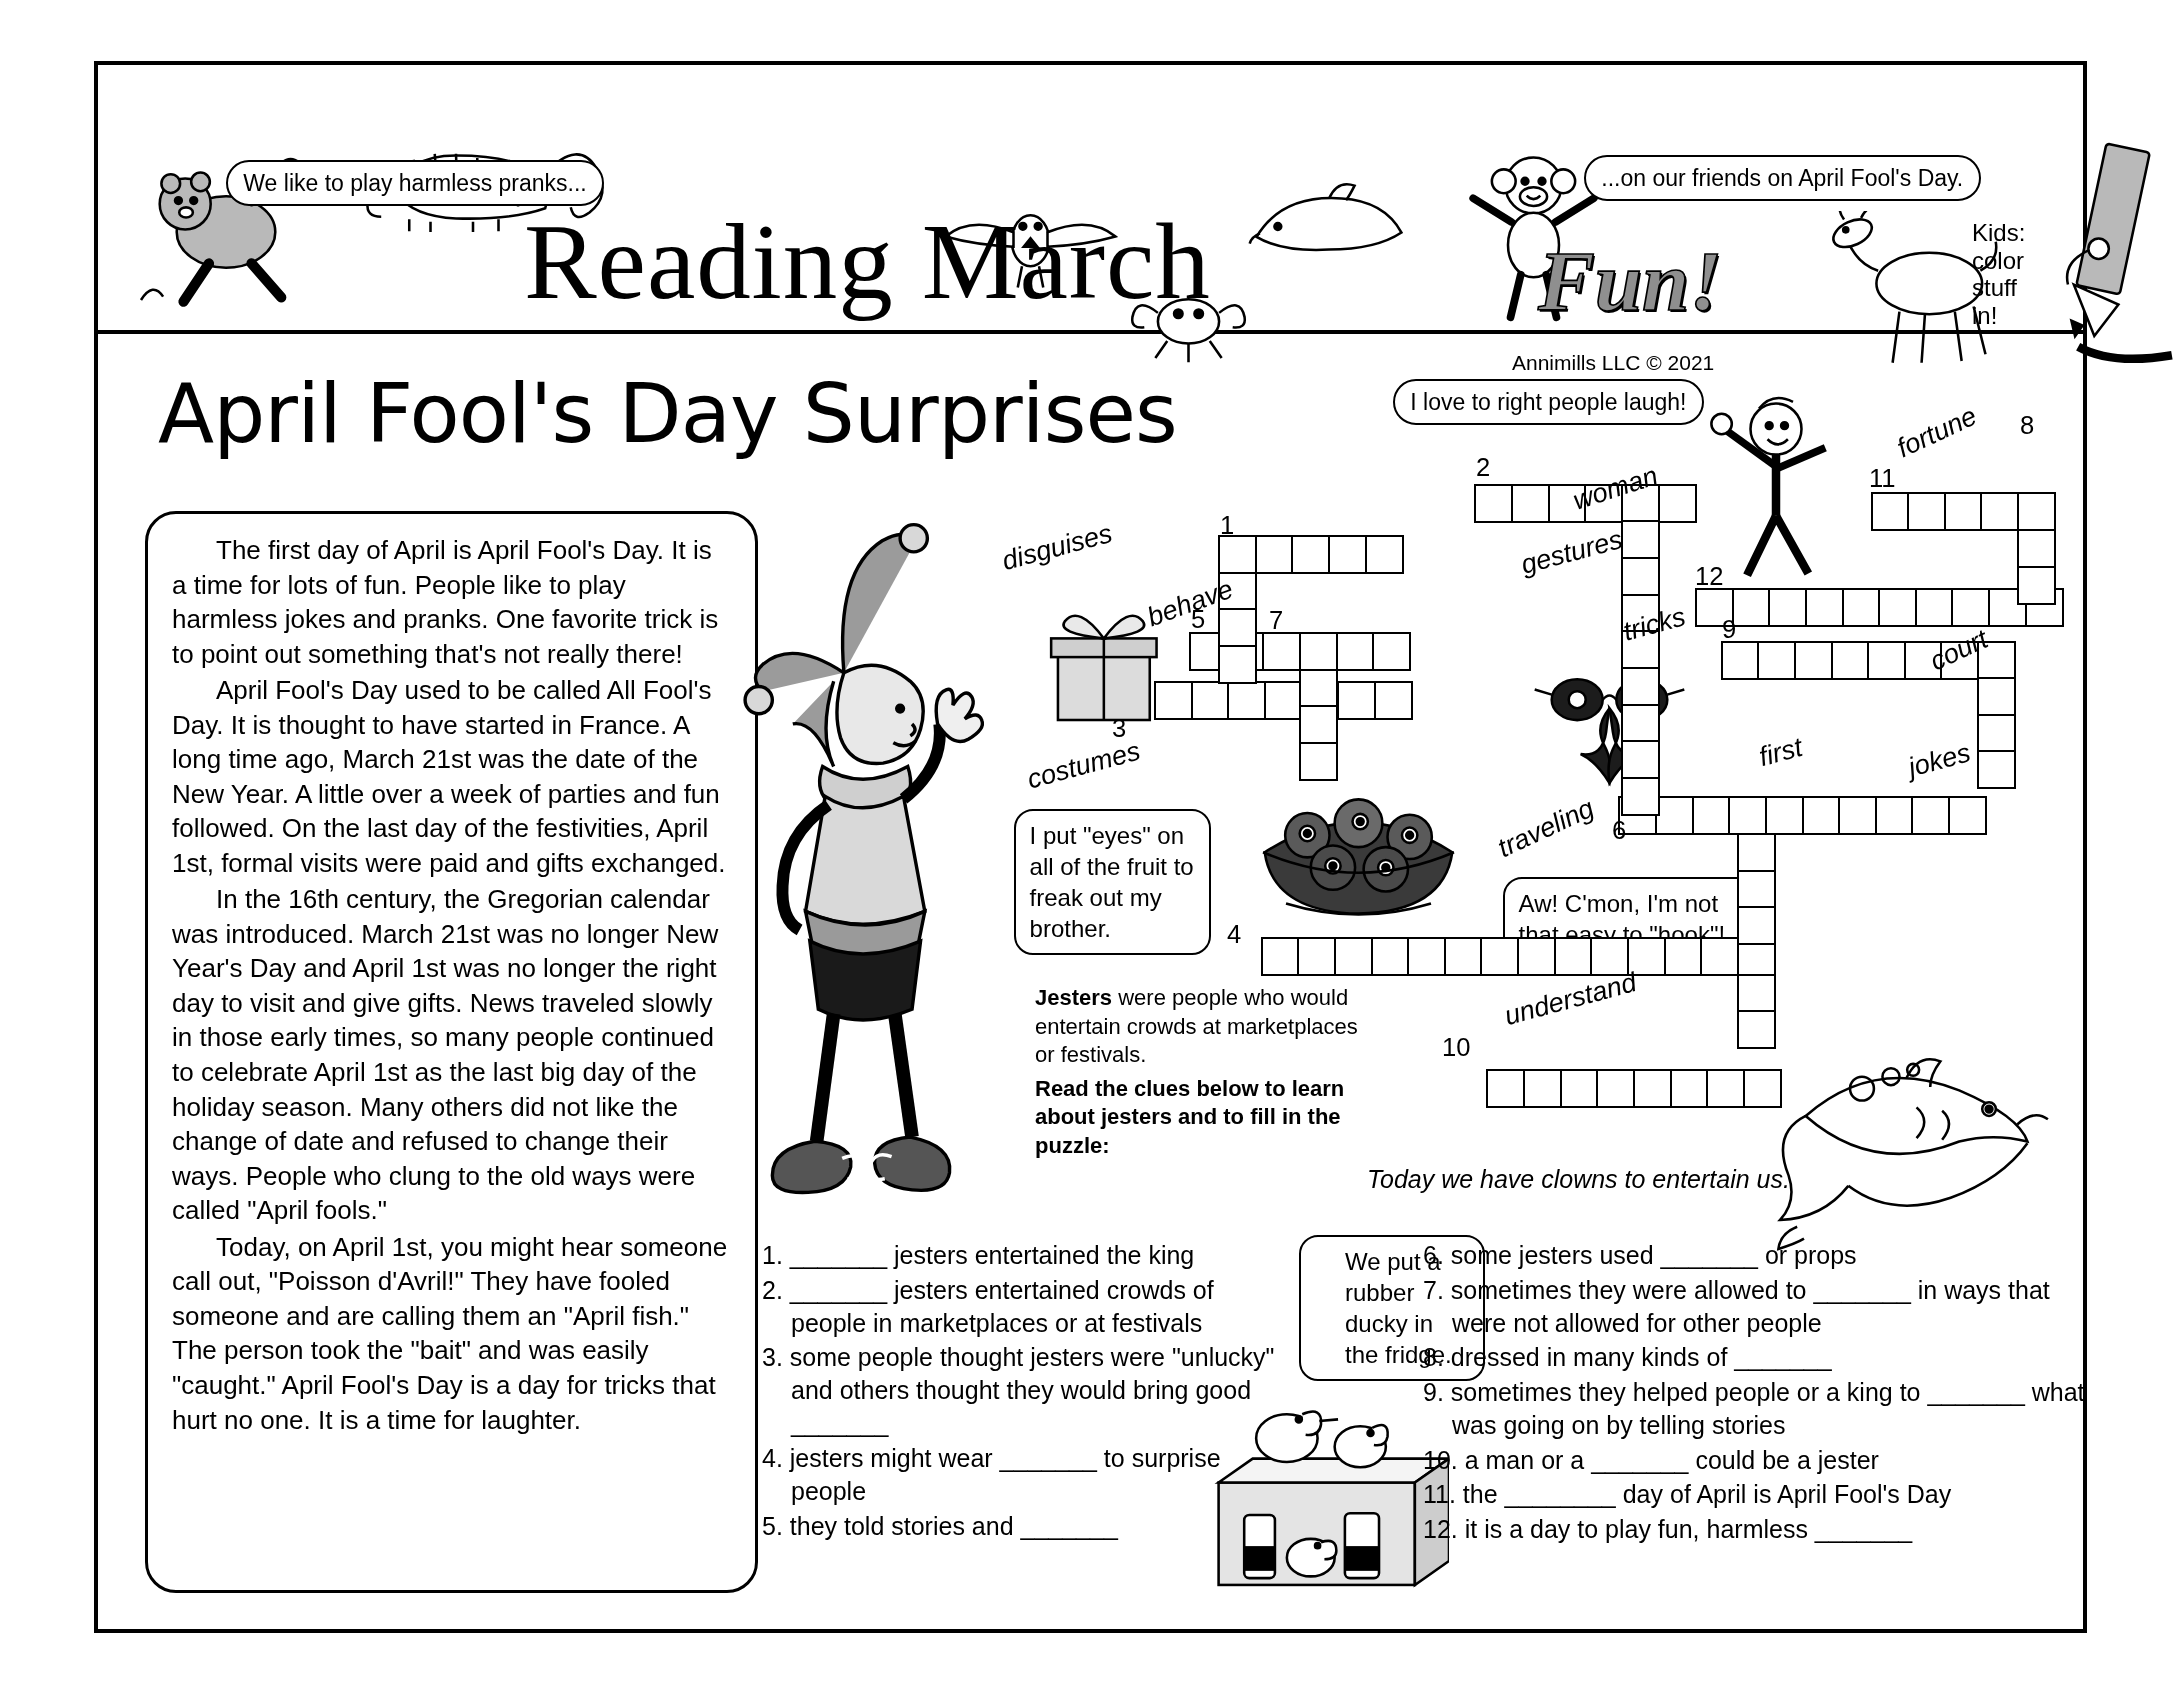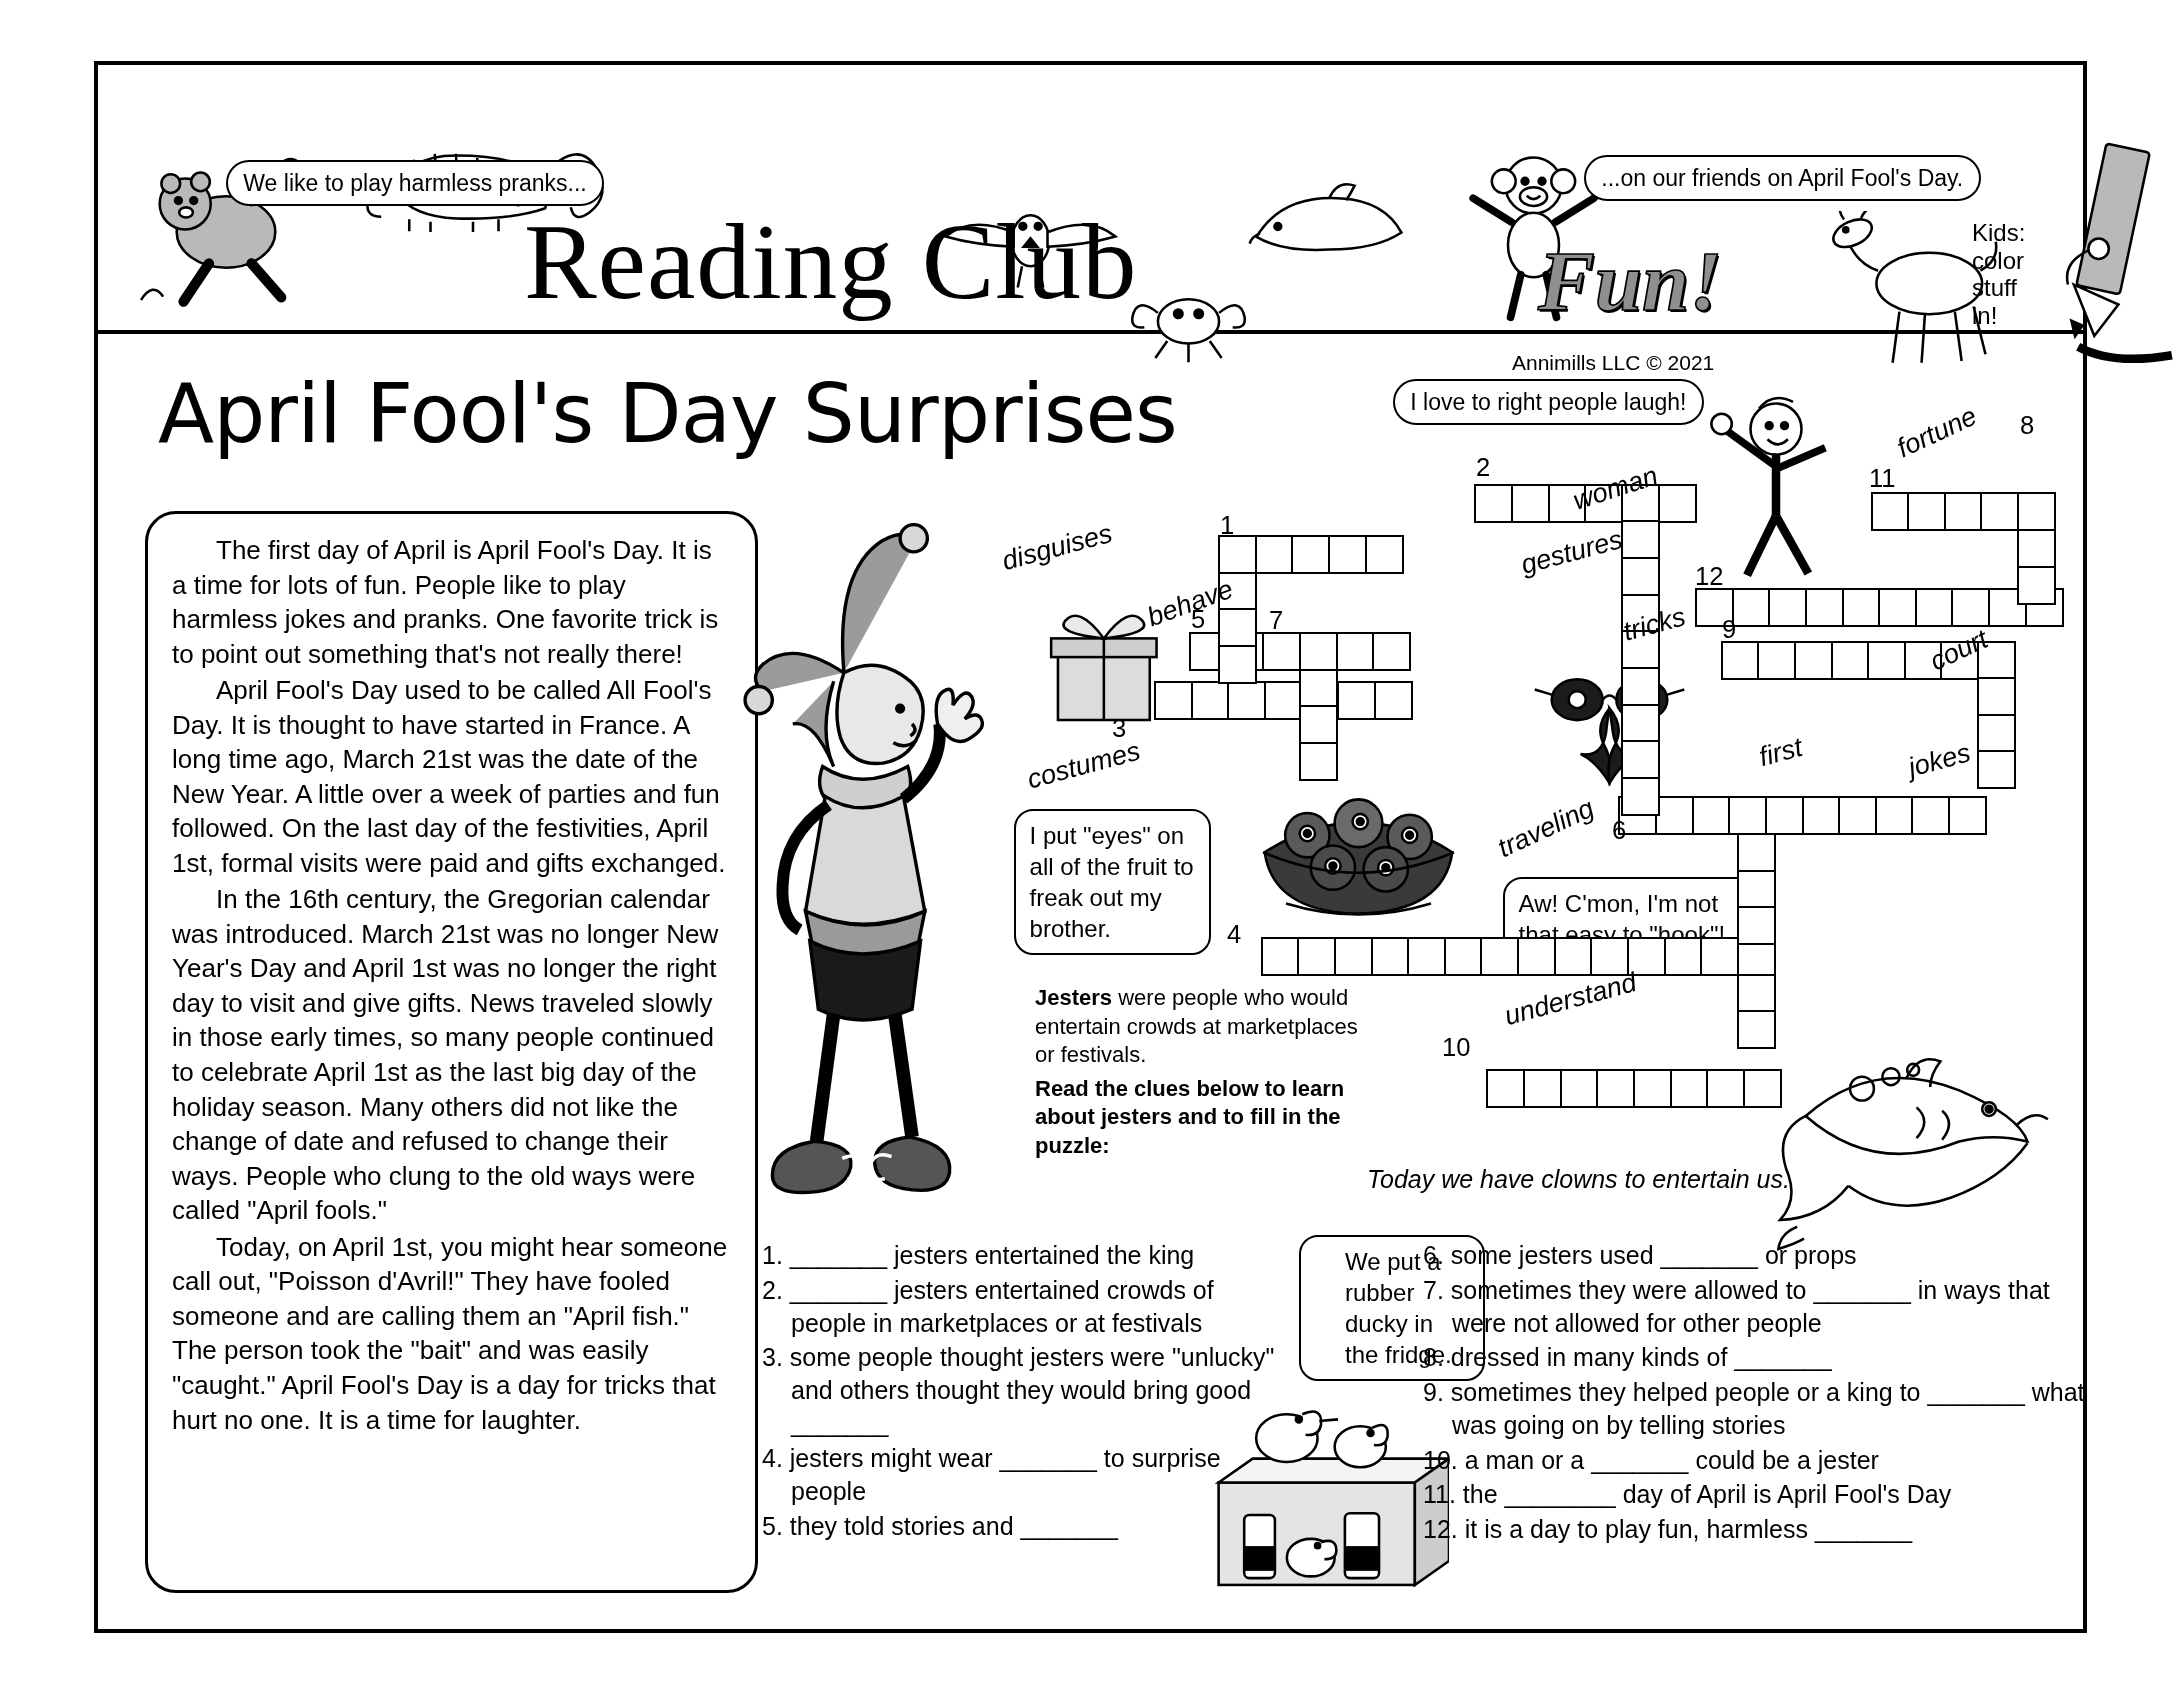--- a/index.html
+++ b/index.html
@@ -307,21 +307,21 @@
       </g>
     </svg>
 
     <div class="bubble bubble-1">
       <span>We like to play harmless pranks...</span>
     </div>
     <div class="bubble bubble-2">
       <span>...on our friends on April Fool's Day.</span>
     </div>
 
-    <div class="masthead-title">Reading Club</div>
+    <div class="masthead-title">Reading March</div>
     <div class="masthead-fun">Fun!</div>
     <div class="copyright">Annimills LLC © 2021</div>
     <div class="kids-color" style="white-space:pre-line">Kids:
 color
 stuff
 in!</div>
   </div>
 
   <div class="headline">April Fool's Day Surprises</div>
 

